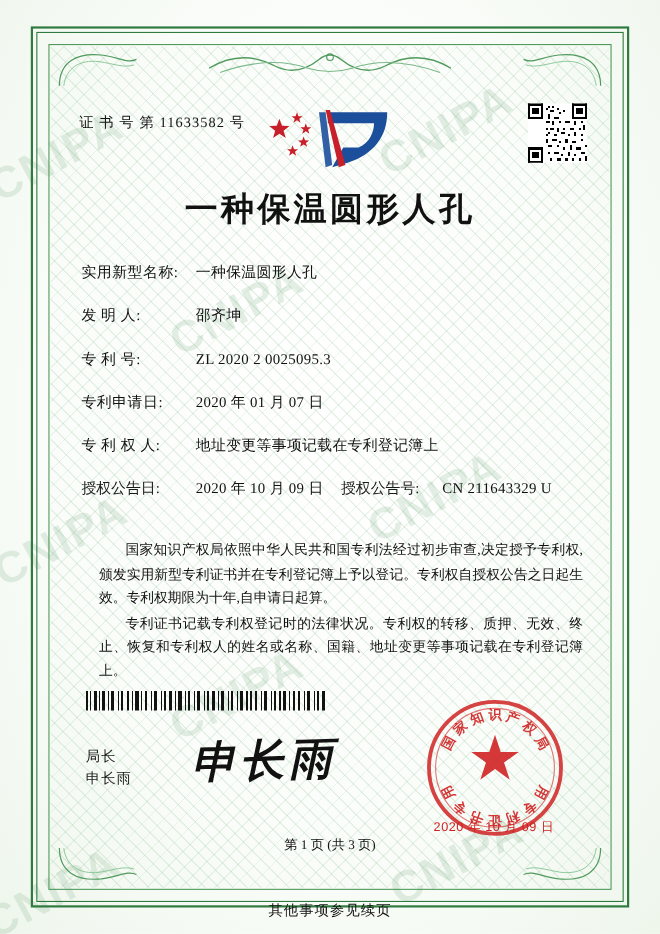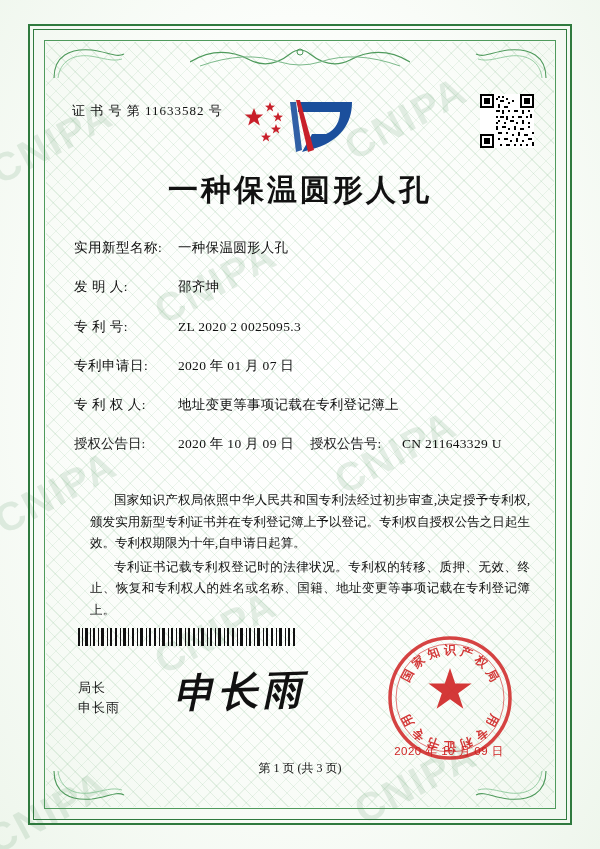--- a/index.html
+++ b/index.html
@@ -528,13 +528,14 @@
           <text x="66" y="22" text-anchor="middle" transform="rotate(221 66 66)">专</text>
           <text x="66" y="22" text-anchor="middle" transform="rotate(242 66 66)">用</text>
         </g>
       </svg>
     </div>
     <div class="seal-date">2020 年 10 月 09 日</div>
 
     <div class="page-no">第 1 页 (共 3 页)</div>
   </div>
 
+  <div class="footer-note">其他事项参见续页</div>
 </div>
 
 </body></html>

